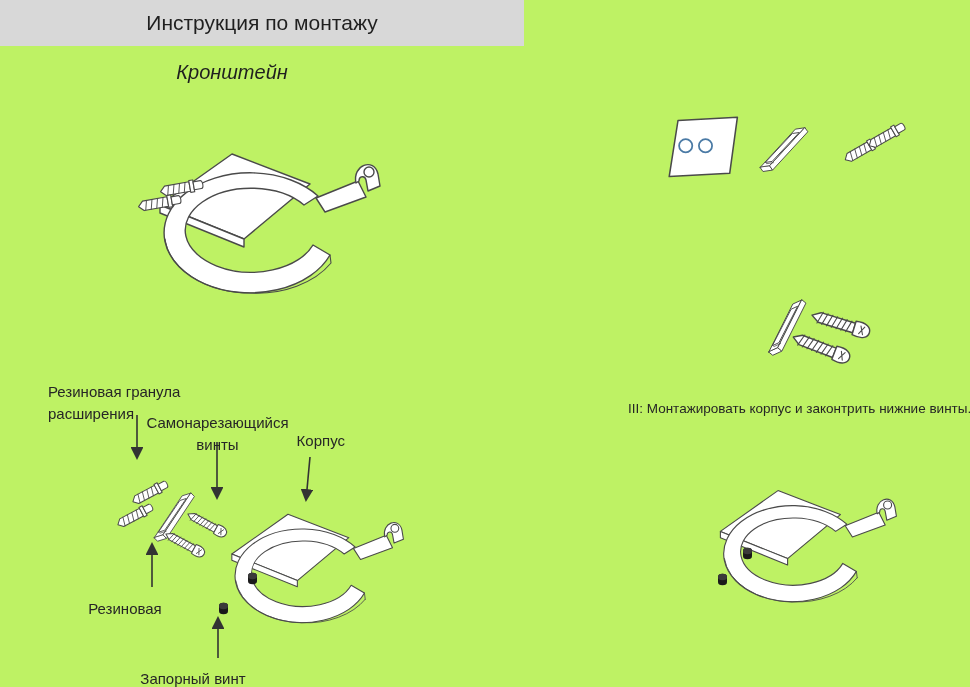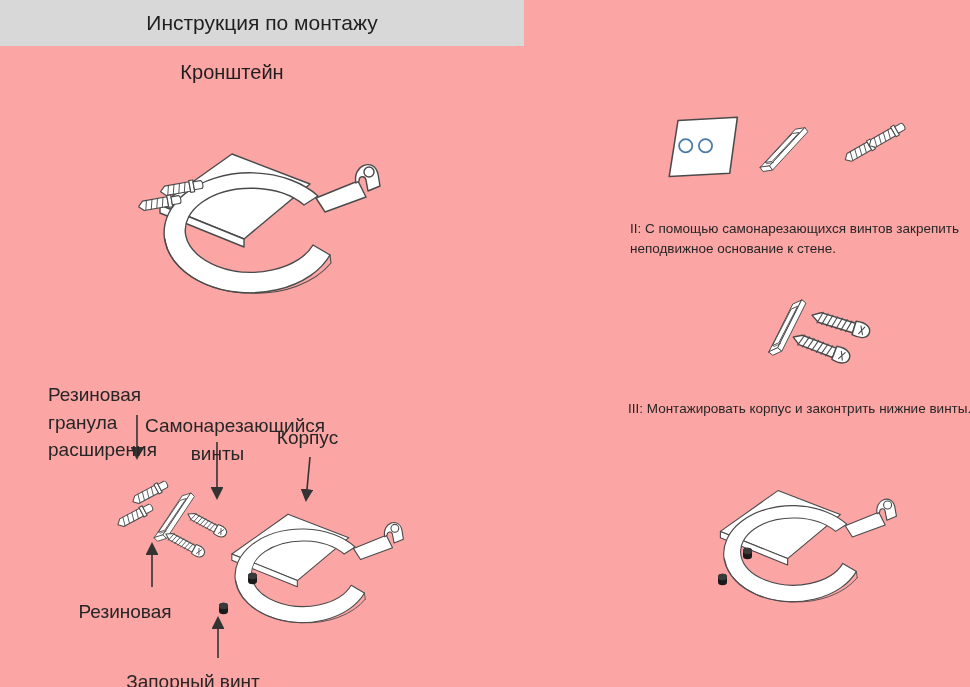--- a/index.html
+++ b/index.html
@@ -1,37 +1,37 @@
 <!DOCTYPE html>
 <html><head>
 <meta charset="utf-8">
 <style>
   html,body{margin:0;padding:0;background:#fff;}
   .page{
-    position:relative;width:970px;height:687px;background:#fca5a5;
+    position:relative;width:970px;height:687px;background:#bef264;
     font-family:"Liberation Sans","DejaVu Sans",sans-serif;color:#262626;
     overflow:hidden;
   }
   .hdr{
     position:absolute;left:0;top:0;width:524px;height:46px;background:#d8d8d8;
     display:flex;align-items:center;justify-content:center;
     font-size:21px;color:#1f1f1f;
   }
   .subtitle{
     position:absolute;left:82px;top:61px;width:300px;text-align:center;
-    font-size:20px;color:#1f1f1f;
+    font-size:20px;color:#1f1f1f;font-style:italic;
   }
   .steptext{position:absolute;font-size:13.5px;line-height:1.48;color:#262626;}
   .step1{left:628px;top:13px;width:338px;text-align:center;}
   .step2{left:630px;top:219px;width:340px;text-align:left;}
   .step3{left:628px;top:399px;width:345px;text-align:left;}
-  .plabel{position:absolute;font-size:19px;line-height:1.45;color:#262626;}
+  .plabel{position:absolute;font-size:15px;line-height:1.45;color:#262626;}
   .lab-rubber{left:18px;top:9px;width:145px;text-align:left;}
   .lab-screw{left:115px;top:40px;width:145px;text-align:center;}
-  .lab-body{left:240px;top:52px;width:75px;text-align:center;}
+  .lab-body{left:240px;top:58px;width:75px;text-align:right;}
   .lab-base{left:40px;top:226px;width:110px;text-align:center;}
   .lab-lock{left:83px;top:296px;width:160px;text-align:center;}
   .fig{position:absolute;}
   svg{display:block;overflow:visible;}
   .ln{stroke:#4a4a4a;stroke-width:1.4;fill:#ffffff;stroke-linejoin:round;stroke-linecap:round;}
   .ln-n{stroke:#4a4a4a;stroke-width:1.1;fill:none;stroke-linecap:round;}
   .arrow{stroke:#333333;stroke-width:1.6;fill:none;}
 </style>
 </head>
 <body>
@@ -124,21 +124,20 @@
     <div class="plabel lab-lock">Запорный винт</div>
   </div>
 
   <svg class="fig" style="left:650px;top:103px" width="310" height="105" viewBox="0 0 310 105">
     <use href="#g-plateholes" transform="translate(6,12) scale(1.1)"></use>
     <use href="#g-basebar" transform="translate(102,55) rotate(-35) scale(0.62)"></use>
     <use href="#g-dowel" transform="translate(190,52) rotate(-30) scale(0.75)"></use>
     <use href="#g-dowel" transform="translate(214,38) rotate(-30) scale(0.75)"></use>
   </svg>
 
-  <div class="steptext step2">II: С помощью самонарезающихся винтов закрепить неподвижное основание к стене.</div>
   <svg class="fig" style="left:718px;top:283px" width="250" height="115" viewBox="0 0 250 115">
     <use href="#g-basebar" transform="translate(40,62) rotate(-51) scale(0.64)"></use>
     <use href="#g-screw" transform="translate(95,22) rotate(17)"></use>
     <use href="#g-screw" transform="translate(77,44) rotate(21)"></use>
   </svg>
 
   <div class="steptext step3">III: Монтажировать корпус и законтрить нижние винты.</div>
   <svg class="fig" style="left:673px;top:462px" width="300" height="200" viewBox="0 0 300 200">
     <use href="#g-clamp" transform="translate(25,15) scale(0.8)"></use>
     <use href="#g-lockdot" transform="translate(70,85)"></use>

